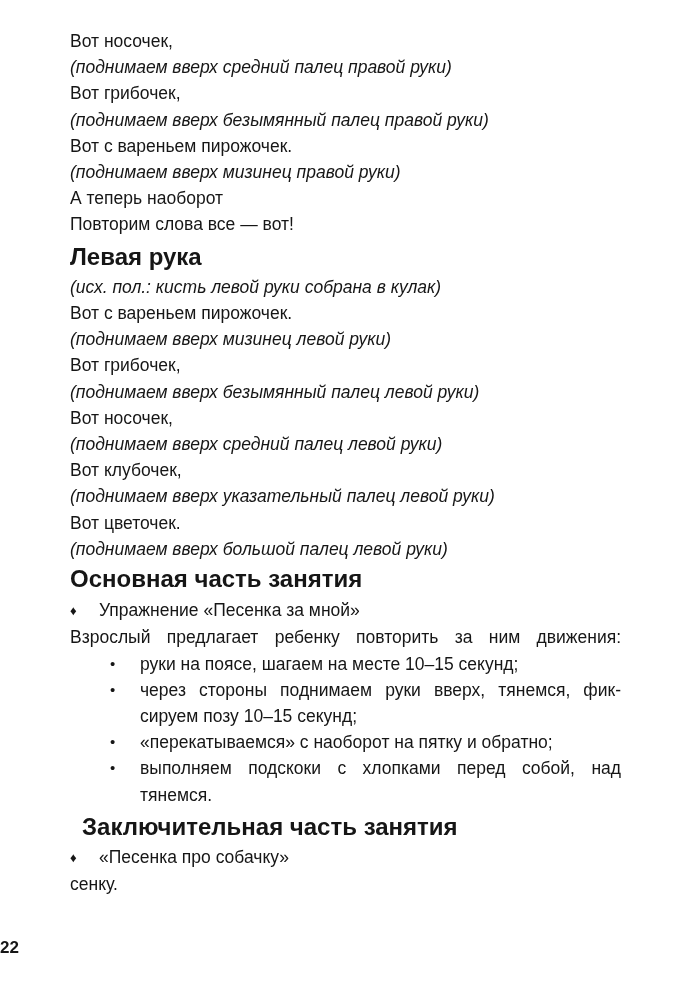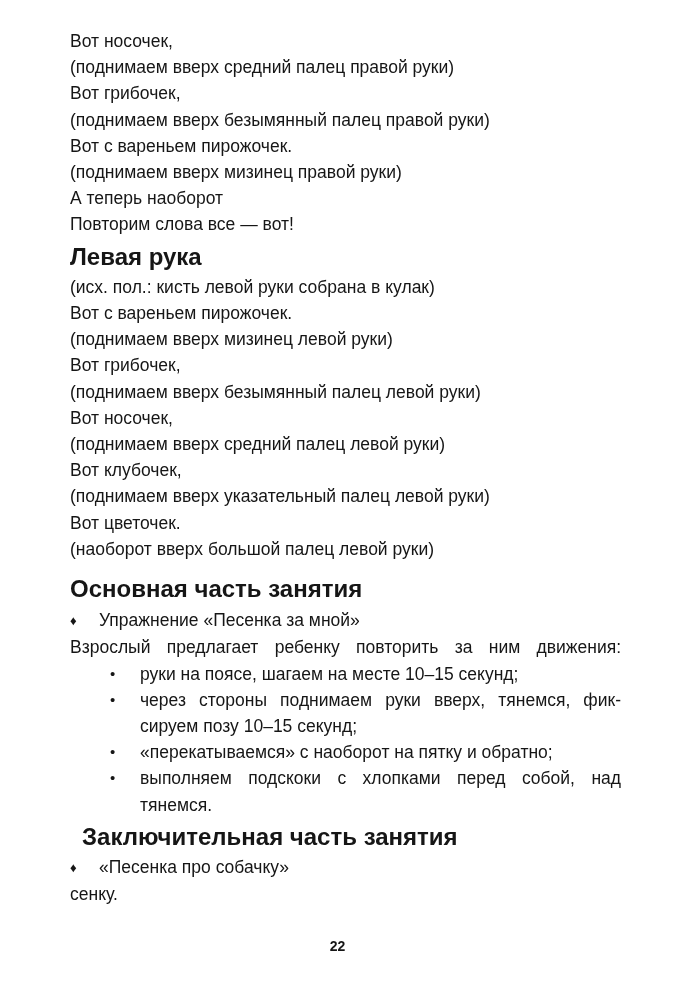--- a/index.html
+++ b/index.html
@@ -13,29 +13,29 @@
   .page {
     position: absolute; top: 0; left: 0;
     width: 683px; height: 1000px;
     padding: 28px 62px 4px 70px;
     box-sizing: border-box;
   }
   .line, .body-line, .li, .marked {
     font-size: 17.5px;
     line-height: 26.2px;
   }
-  .italic { }
+  .italic { font-style: italic; }
   .section-heading {
     font-size: 24px;
     font-weight: 700;
     line-height: 26.2px;
     margin: 0;
   }
   .h-left-hand { margin: 6px 0 4px 0; }
-  .h-main      { margin: 14px 0 5px 0; }
+  .h-main      { margin: 4px 0 5px 0; }
   .h-final     { margin: 6px 0 4px 12px; }
   .marked .diamond {
     display: inline-block;
     width: 29px;
     font-size: 13px;
     vertical-align: 1px;
   }
   .jline {
     text-align: justify;
     text-align-last: justify;
@@ -44,22 +44,22 @@
   .li { position: relative; padding-left: 70px; }
   .li .dot {
     position: absolute;
     left: 40px; top: 0;
     font-size: 15px;
   }
   .bold-italic { font-weight: 700; font-style: italic; }
   .page-number {
     position: absolute;
     left: 0; right: 8px; top: 938px;
-    text-align: center;
-    font-size: 14px;
+    text-align: left;
+    font-size: 17px;
     font-weight: 700;
   }
 </style>
 </head>
 <body>
 
 <div class="page">
 
   <div class="poem">
     <div class="line">Вот носочек,</div>
@@ -77,21 +77,21 @@
     <div class="line italic">(исх. пол.: кисть левой руки собрана в кулак)</div>
     <div class="line">Вот с вареньем пирожочек.</div>
     <div class="line italic">(поднимаем вверх мизинец левой руки)</div>
     <div class="line">Вот грибочек,</div>
     <div class="line italic">(поднимаем вверх безымянный палец левой руки)</div>
     <div class="line">Вот носочек,</div>
     <div class="line italic">(поднимаем вверх средний палец левой руки)</div>
     <div class="line">Вот клубочек,</div>
     <div class="line italic">(поднимаем вверх указательный палец левой руки)</div>
     <div class="line">Вот цветочек.</div>
-    <div class="line italic">(наоборот вверх большой палец левой руки)</div>
+    <div class="line italic">(поднимаем вверх большой палец левой руки)</div>
   </div>
 
   <h2 class="section-heading h-main">Основная часть занятия</h2>
 
   <div class="marked">
     <span class="diamond">♦</span><span>Упражнение «Песенка за мной»</span>
   </div>
 
   <div class="body-line jline">Взрослый предлагает ребенку повторить за ним движения:</div>
 

